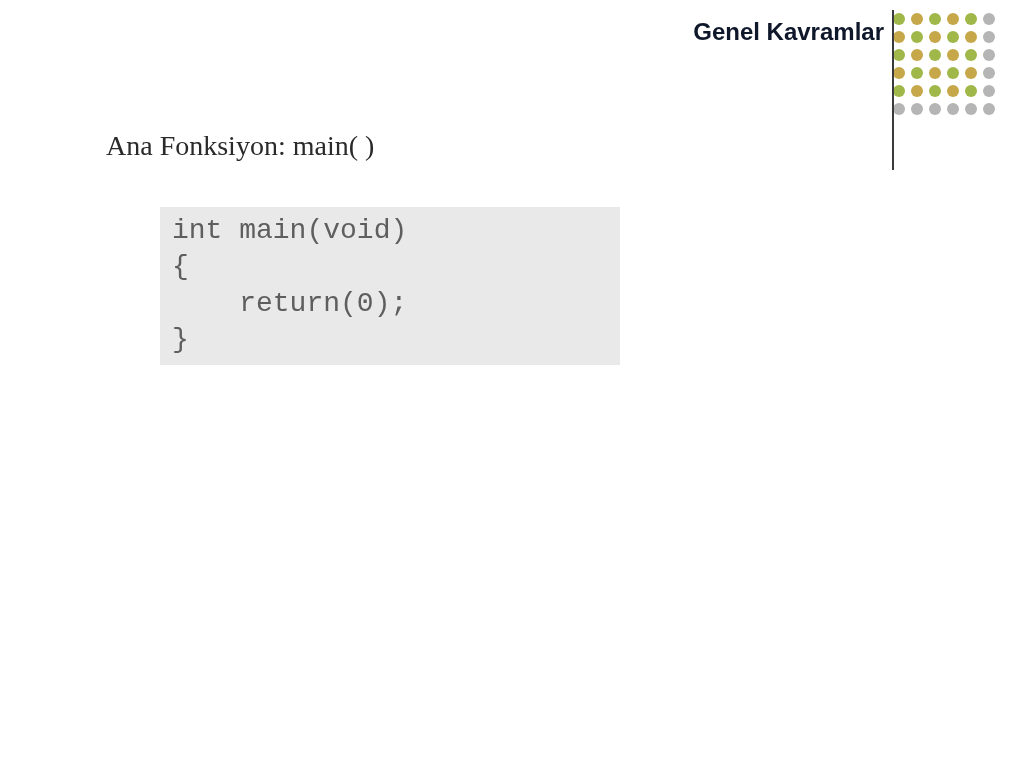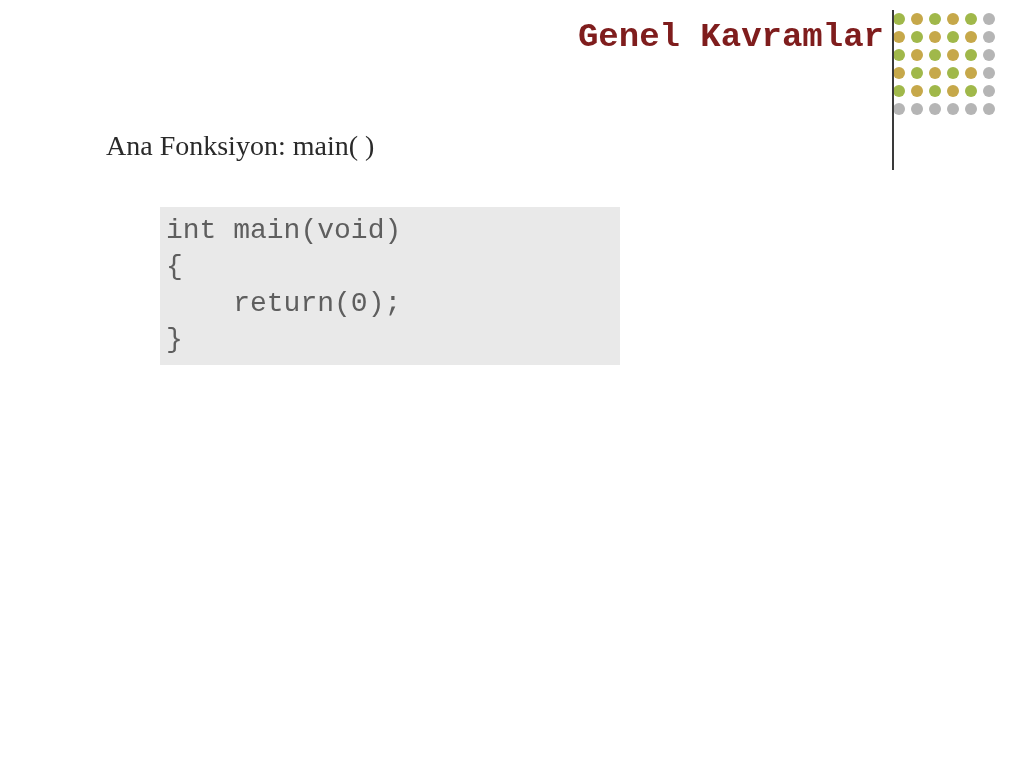--- a/index.html
+++ b/index.html
@@ -8,24 +8,24 @@
     height: 768px;
     background: #ffffff;
     font-family: "Times New Roman", Times, serif;
     position: relative;
     overflow: hidden;
   }
   .header-title {
     position: absolute;
     top: 18px;
     right: 140px;
-    font-family: Liberation Mono, monospace;
-    font-size: 34px;
+    font-family: Liberation Sans, sans-serif;
+    font-size: 24px;
     font-weight: bold;
-    color: #7f1d1d;
+    color: #0f172a;
   }
   .dot-grid {
     position: absolute;
     top: 10px;
     right: 24px;
   }
   .dot-grid svg { display: block; }
   .stem-line {
     position: absolute;
     top: 10px;
@@ -41,21 +41,21 @@
     font-size: 28px;
     color: #2a2a2a;
     margin-left: 28px;
   }
   .code-block {
     position: absolute;
     top: 207px;
     left: 160px;
     width: 460px;
     background: #e9e9e9;
-    padding: 6px 6px 6px 6px;
+    padding: 6px 6px 6px 12px;
     font-family: "Courier New", Courier, monospace;
     font-size: 28px;
     color: #5e5e5e;
     line-height: 1.3;
   }
   .code-line { white-space: pre; }
   .code-italic { font-style: italic; }
 </style>
 </head>
 <body>

